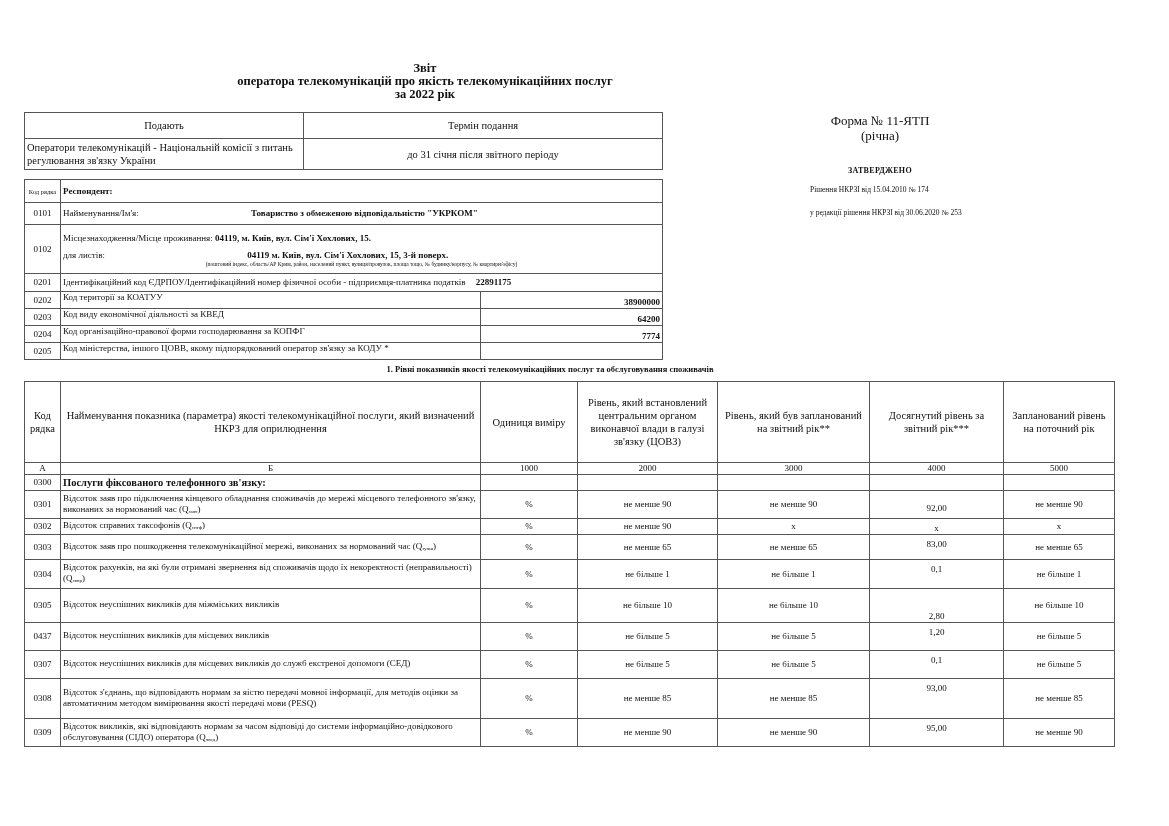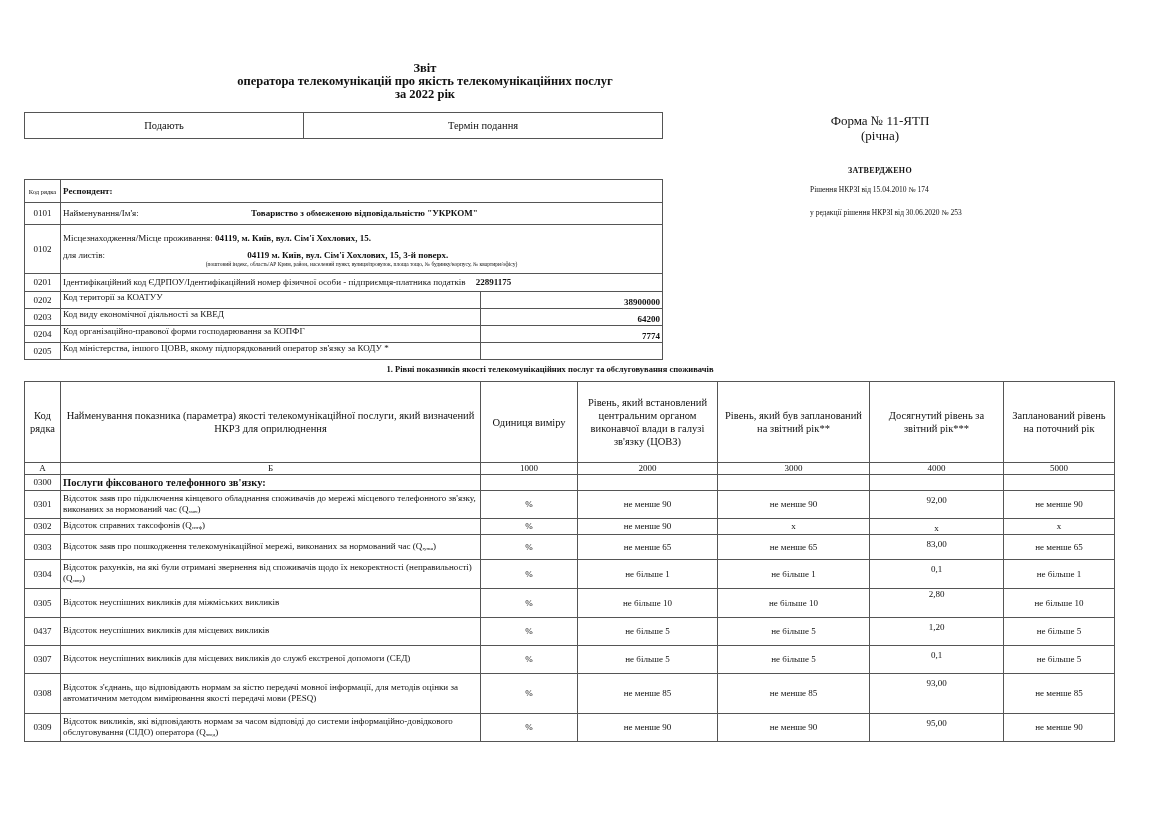--- a/index.html
+++ b/index.html
@@ -39,20 +39,24 @@
 
 <table class="t-submit">
   <colgroup>
       <col style="width:279px">
       <col style="width:359px">
     </colgroup>
   <tbody>
       <tr style="height:26px">
     <td class="center">Подають</td>
     <td class="center">Термін подання</td>
+  </tr>
+  <tr style="height:31px">
+    <td>Оператори телекомунікацій - Національній комісії з питань регулювання зв'язку України</td>
+    <td class="center">до 31 січня після звітного періоду</td>
   </tr>
 </tbody>
   </table>
 
 <div class="abs form-info">
   <div>Форма № 11-ЯТП</div>
   <div>(річна)</div>
 </div>
 <div class="abs approved">ЗАТВЕРДЖЕНО</div>
 <div class="abs decision" style="top:185px">Рішення НКРЗІ від 15.04.2010 № 174</div>
@@ -161,21 +165,21 @@
       <td></td>
     </tr>
   </tbody>
   <tbody id="rows">
       <tr style="height: 28px;">
         <td class="code">0301</td>
         <td><span>Відсоток заяв про підключення кінцевого обладнання споживачів до мережі місцевого телефонного зв'язку, виконаних за нормований час (Q</span><sub>заяч</sub><span>)</span></td>
         <td class="val">%</td>
         <td class="val">не менше 90</td>
         <td class="val">не менше 90</td>
-        <td class="val" style="vertical-align: top; padding-top: 4px;">92,00</td>
+        <td class="val" style="vertical-align: top; padding-top: 12px;">92,00</td>
         <td class="val">не менше 90</td>
       </tr>
       <tr style="height: 13px; padding-left: 46px;">
         <td class="code">0302</td>
         <td><span>Відсоток справних таксофонів (Q</span><sub>сптф</sub><span>)</span></td>
         <td class="val">%</td>
         <td class="val">не менше 90</td>
         <td class="val">х</td>
         <td class="val" style="vertical-align: top; padding-top: 4px;">х</td>
         <td class="val">х</td>
@@ -197,21 +201,21 @@
         <td class="val">не більше 1</td>
         <td class="val" style="vertical-align: top; padding-top: 4px;">0,1</td>
         <td class="val">не більше 1</td>
       </tr>
       <tr style="height: 29px;">
         <td class="code">0305</td>
         <td><span>Відсоток неуспішних викликів для міжміських викликів</span><sub></sub><span></span></td>
         <td class="val">%</td>
         <td class="val">не більше 10</td>
         <td class="val">не більше 10</td>
-        <td class="val" style="vertical-align: top; padding-top: 0;">2,80</td>
+        <td class="val" style="vertical-align: top; padding-top: 22px;">2,80</td>
         <td class="val">не більше 10</td>
       </tr>
       <tr style="height: 28px;">
         <td class="code">0437</td>
         <td><span>Відсоток неуспішних викликів для місцевих викликів</span><sub></sub><span></span></td>
         <td class="val">%</td>
         <td class="val">не більше 5</td>
         <td class="val">не більше 5</td>
         <td class="val" style="vertical-align: top; padding-top: 4px;">1,20</td>
         <td class="val">не більше 5</td>

